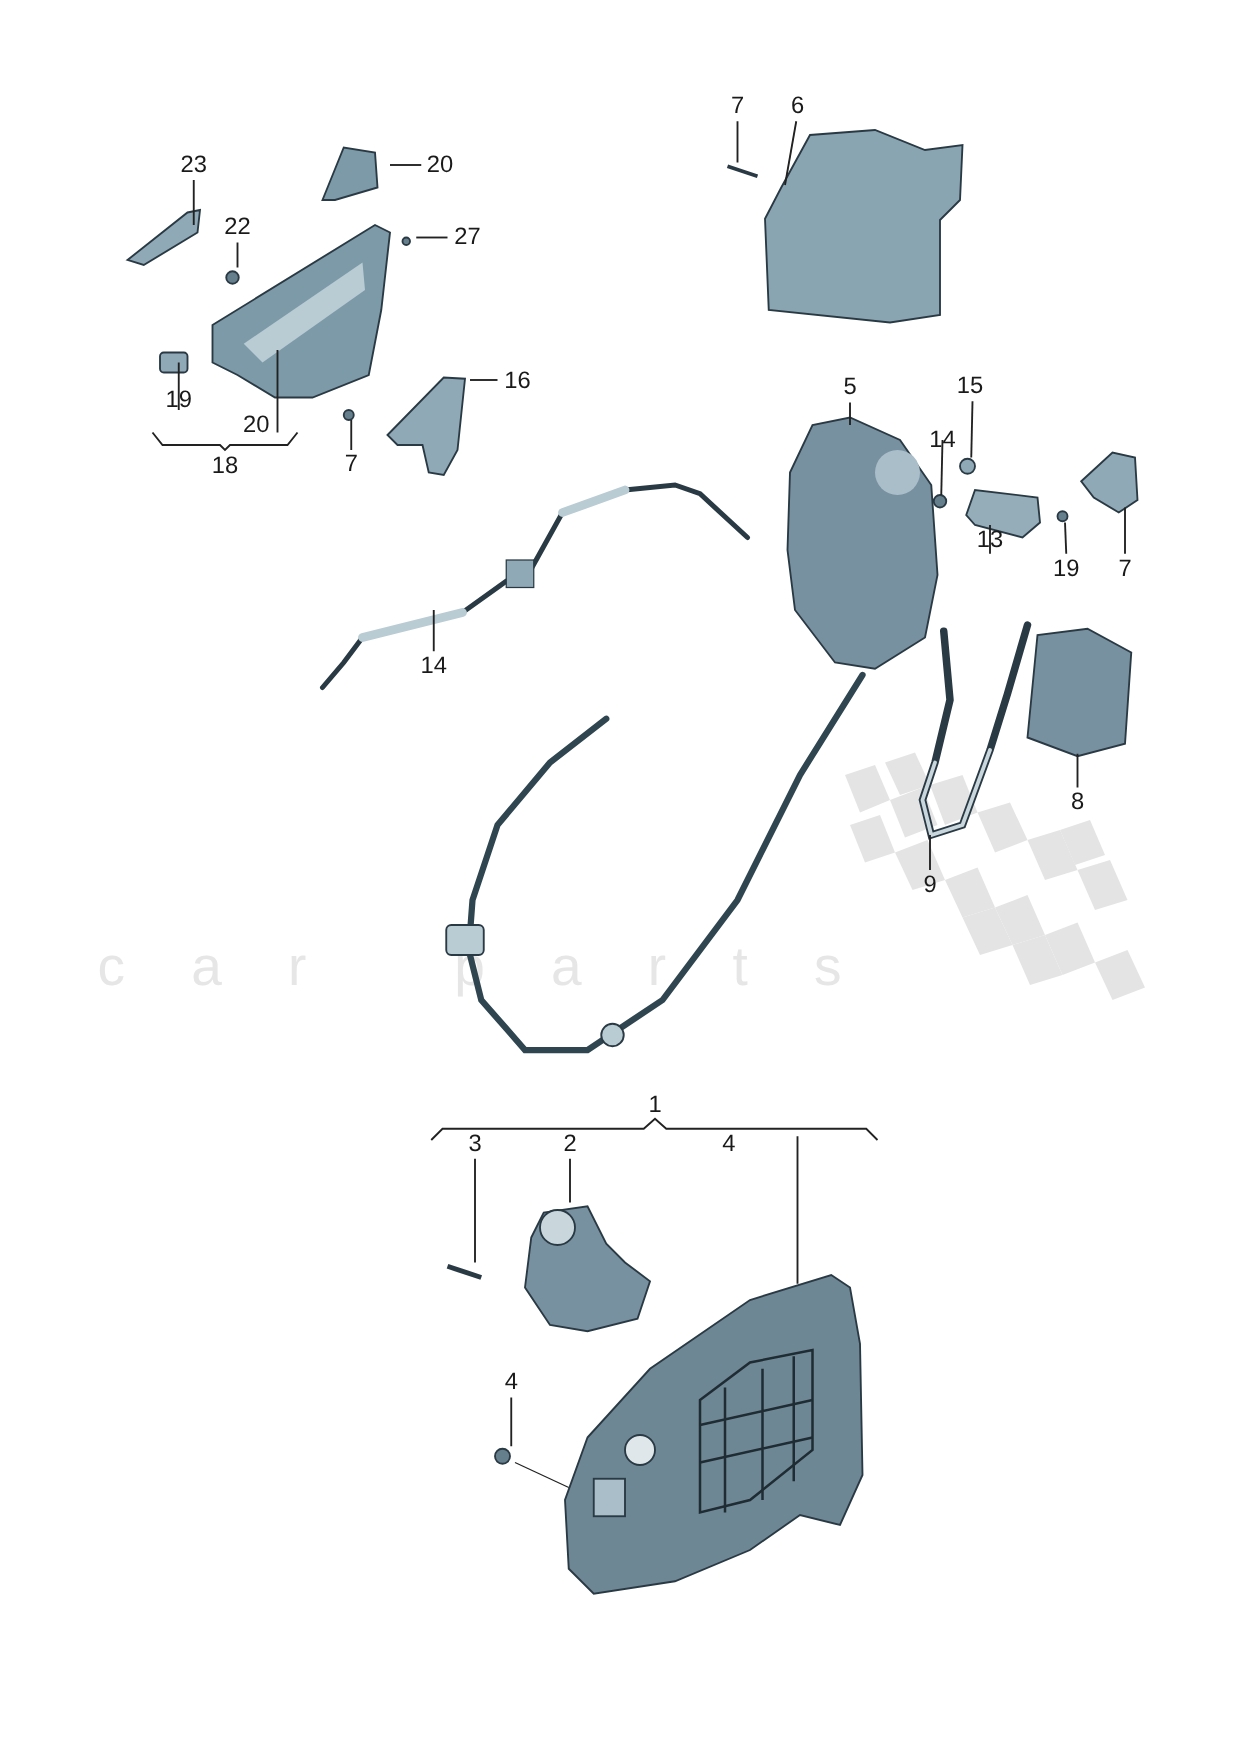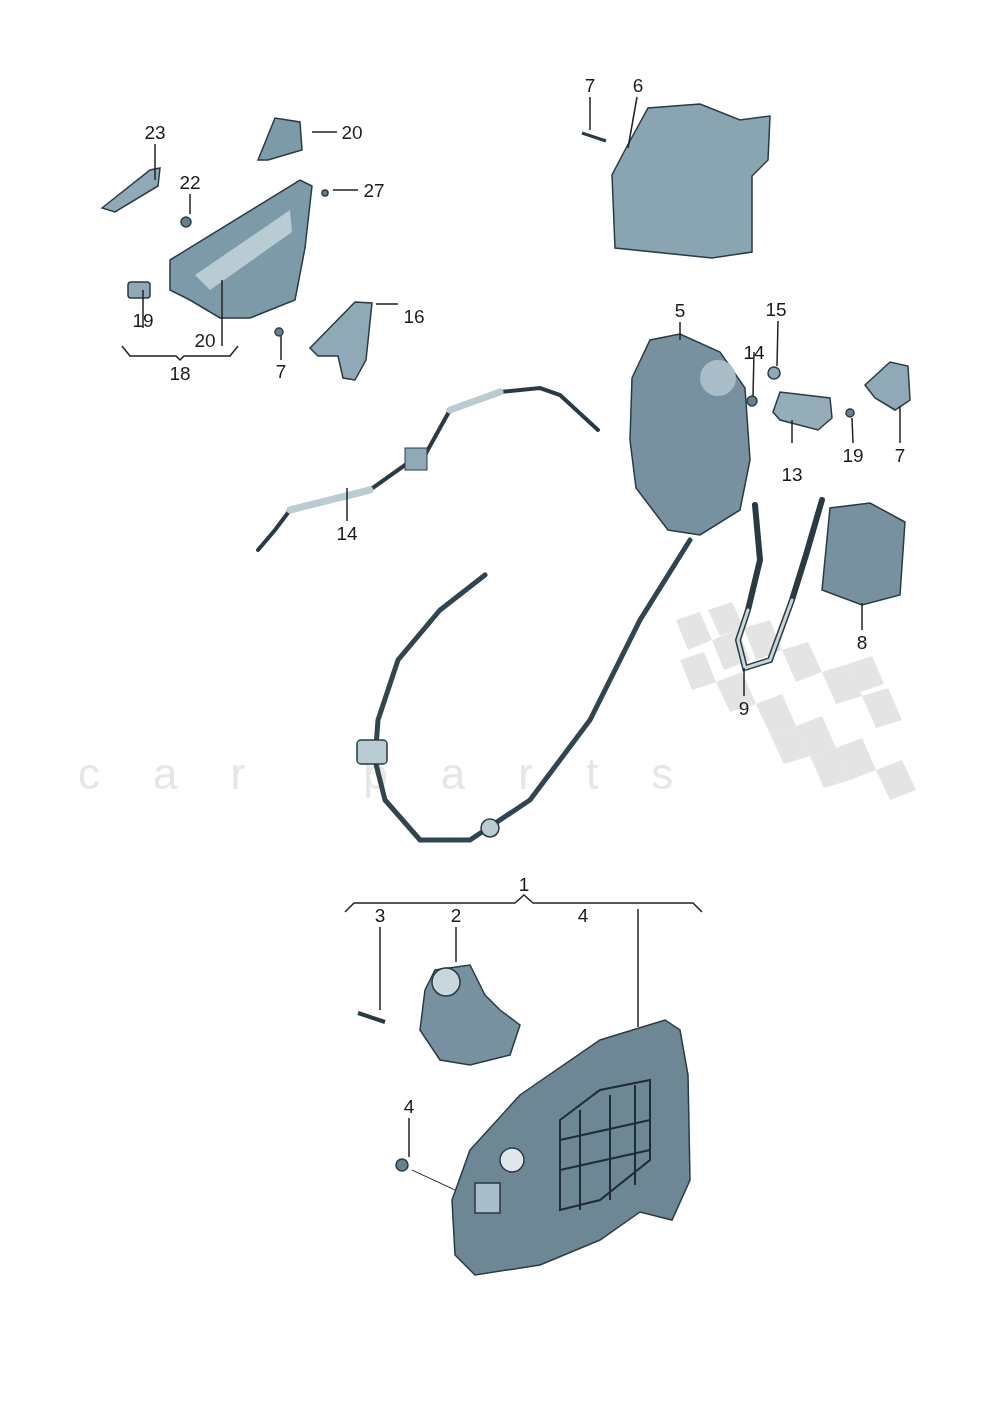--- a/index.html
+++ b/index.html
@@ -145,24 +145,24 @@
   <div class="label" style="left:583px;top:915px">4</div>
   <div class="label" style="left:409px;top:1106px">4</div>
   <div class="label" style="left:680px;top:310px">5</div>
   <div class="label" style="left:638px;top:85px">6</div>
   <div class="label" style="left:590px;top:85px">7</div>
   <div class="label" style="left:862px;top:642px">8</div>
   <div class="label" style="left:744px;top:708px">9</div>
   <div class="label" style="left:347px;top:533px">14</div>
   <div class="label" style="left:900px;top:455px">7</div>
   <div class="label" style="left:853px;top:455px">19</div>
-  <div class="label" style="left:792px;top:474px">13</div>
+  <div class="label" style="left:792px;top:432px">13</div>
   <div class="label" style="left:754px;top:352px">14</div>
   <div class="label" style="left:776px;top:309px">15</div>
-  <div class="label" style="left:414px;top:316px">16</div>
+  <div class="label" style="left:414px;top:305px">16</div>
   <div class="label" style="left:281px;top:371px">7</div>
   <div class="label" style="left:180px;top:373px">18</div>
   <div class="label" style="left:143px;top:320px">19</div>
   <div class="label" style="left:352px;top:132px">20</div>
   <div class="label" style="left:205px;top:340px">20</div>
   <div class="label" style="left:374px;top:190px">27</div>
   <div class="label" style="left:190px;top:182px">22</div>
   <div class="label" style="left:155px;top:132px">23</div>
 </div>
 

